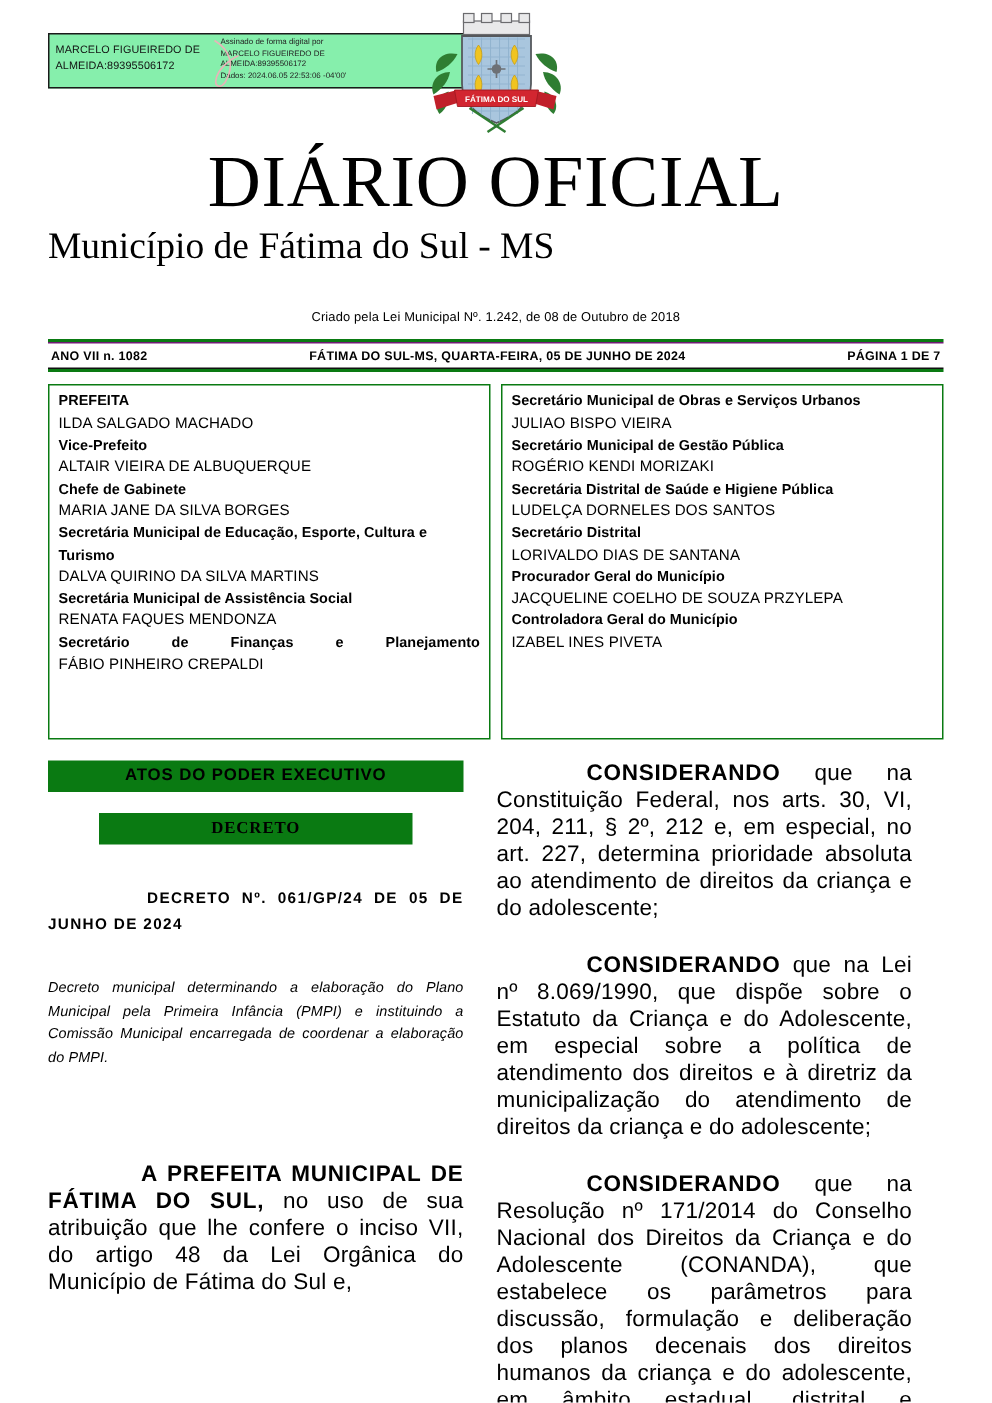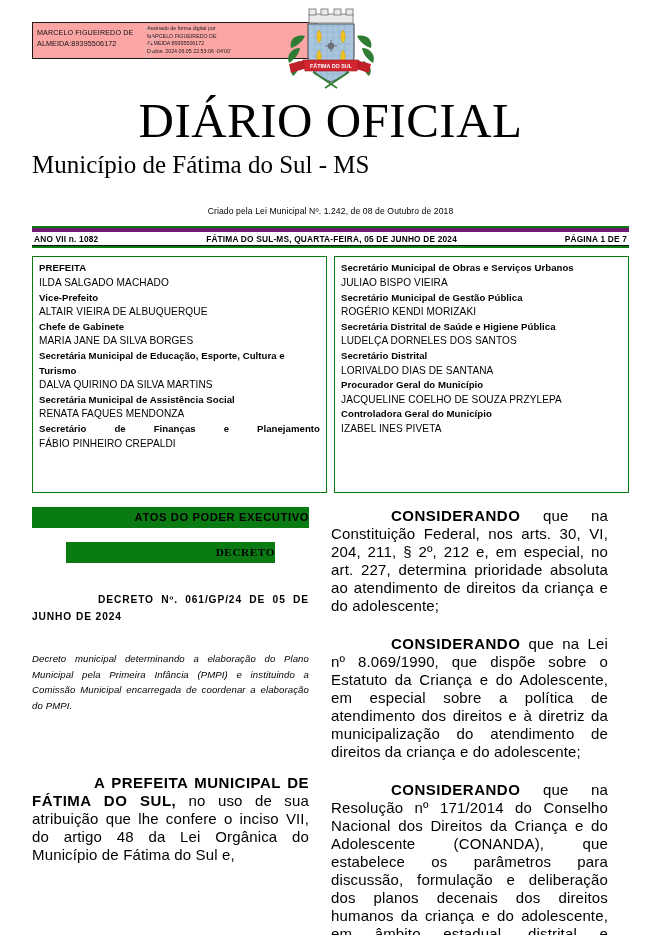--- a/index.html
+++ b/index.html
@@ -31,21 +31,21 @@
   .sig-box {
     position: absolute;
     left: 0;
     top: 22px;
     width: 285px;
     height: 37px;
     border: 1px solid #1a1a1a;
     box-sizing: border-box;
     display: flex;
     overflow: hidden;
-    background: #fca5a5;
+    background: #86efac;
   }
   .sig-name {
     width: 110px;
     padding: 4px 2px 0 4px;
     font-size: 7.2px;
     line-height: 11px;
     letter-spacing: 0.1px;
     color: #111;
     box-sizing: border-box;
   }
@@ -105,21 +105,21 @@
   .rule-green {
     height: 2.2px;
     background: #0a7a12;
     margin-top: 9px;
   }
   .rule-green.bottom { margin-top: 0; }
   .inforow {
     display: flex;
     align-items: center;
     justify-content: space-between;
-    border-top: 4px solid #701a75;
+    border-top: 1px solid #701a75;
     border-bottom: 1px solid #111;
     height: 18px;
     font-size: 8.3px;
     font-weight: bold;
     letter-spacing: 0.2px;
     padding: 0 2px;
     box-sizing: border-box;
   }
   .inforow .mid { flex: 1; text-align: center; }
   .inforow .right { text-align: right; }
@@ -160,21 +160,21 @@
   .cols {
     display: flex;
     gap: 22px;
     margin-top: 14px;
   }
   .col { width: 277px; }
 
   .banner {
     background: #0a7a12;
     color: #000;
-    text-align: right;
+    text-align: center;
     font-weight: bold;
     font-size: 11.2px;
     letter-spacing: 0.6px;
     padding: 4px 0 4px 0;
     line-height: 13px;
   }
   .banner.narrow {
     width: 209px;
     margin: 14px auto 0 auto;
     font-family: Liberation Serif, serif;

